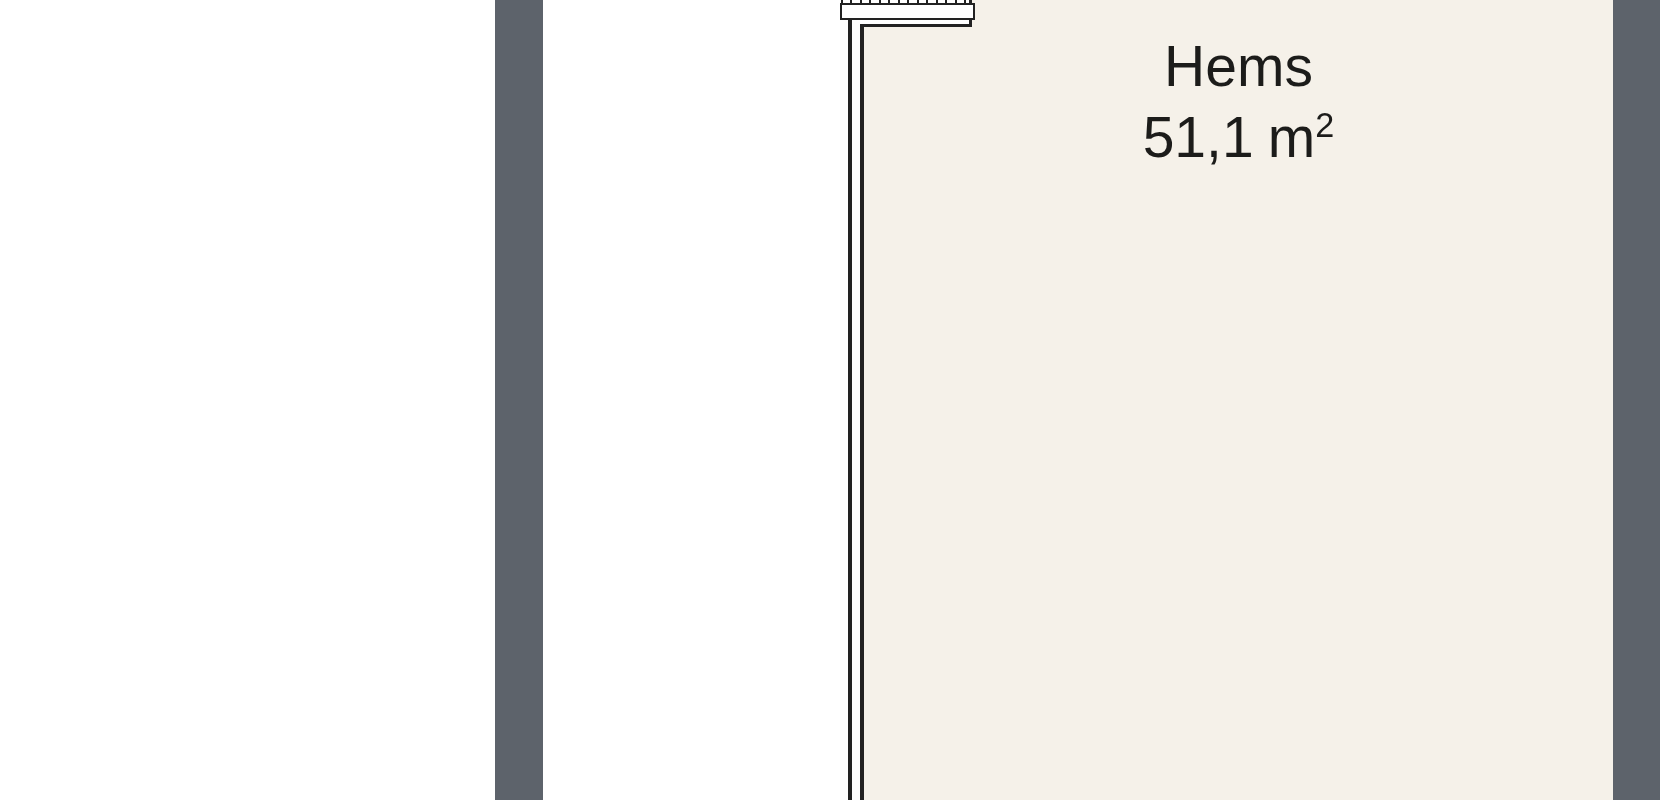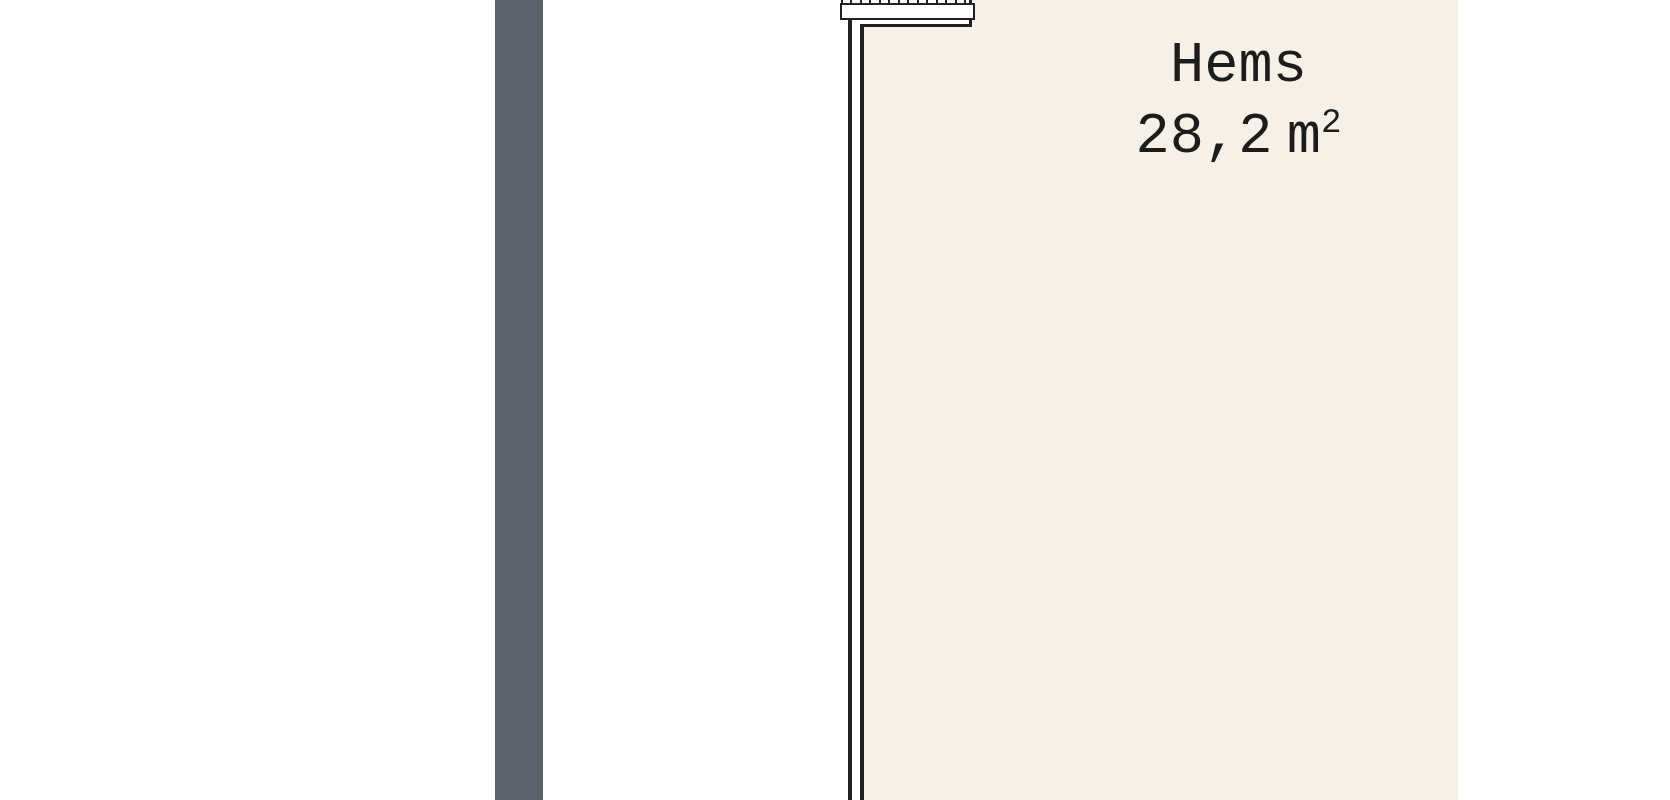--- a/index.html
+++ b/index.html
@@ -5,24 +5,24 @@
   :root{
     --wall-gray:#5D636B;
     --room-fill:#F5F1E9;
     --line-dark:#222222;
     --bg:#FFFFFF;
     --text:#1C1C1A;
   }
   html,body{margin:0;padding:0;background:var(--bg);}
   .plan{
     position:relative;
-    width:1458px;height:800px;
+    width:1670px;height:800px;
     overflow:hidden;
     background:var(--bg);
-    font-family:Liberation Mono, monospace;
+    font-family:Liberation Sans, sans-serif;
   }
   .abs{position:absolute;box-sizing:border-box;}
 
   
   .gray-bar{background:var(--wall-gray);top:0;height:800px;}
   .gray-bar.left{left:495px;width:48px;}
   .gray-bar.right{left:1613px;width:47px;}
 
   
   .room{left:864px;top:0;width:749px;height:800px;background:var(--room-fill);}
@@ -85,17 +85,17 @@
 
   <div class="abs wall-line wall-outer"></div>
   <div class="abs wall-line wall-inner"></div>
 
   <div class="abs ladder-bar"></div>
   <div class="abs ladder-ticks"></div>
 
   <div class="abs room-label">
     <div>Hems</div>
     <div>
-      <span>28,2</span><span class="unit">m</span><sup>2</sup>
+      <span>51,1</span><span class="unit">m</span><sup>2</sup>
     </div>
   </div>
 
 </div>
 
 </body></html>

